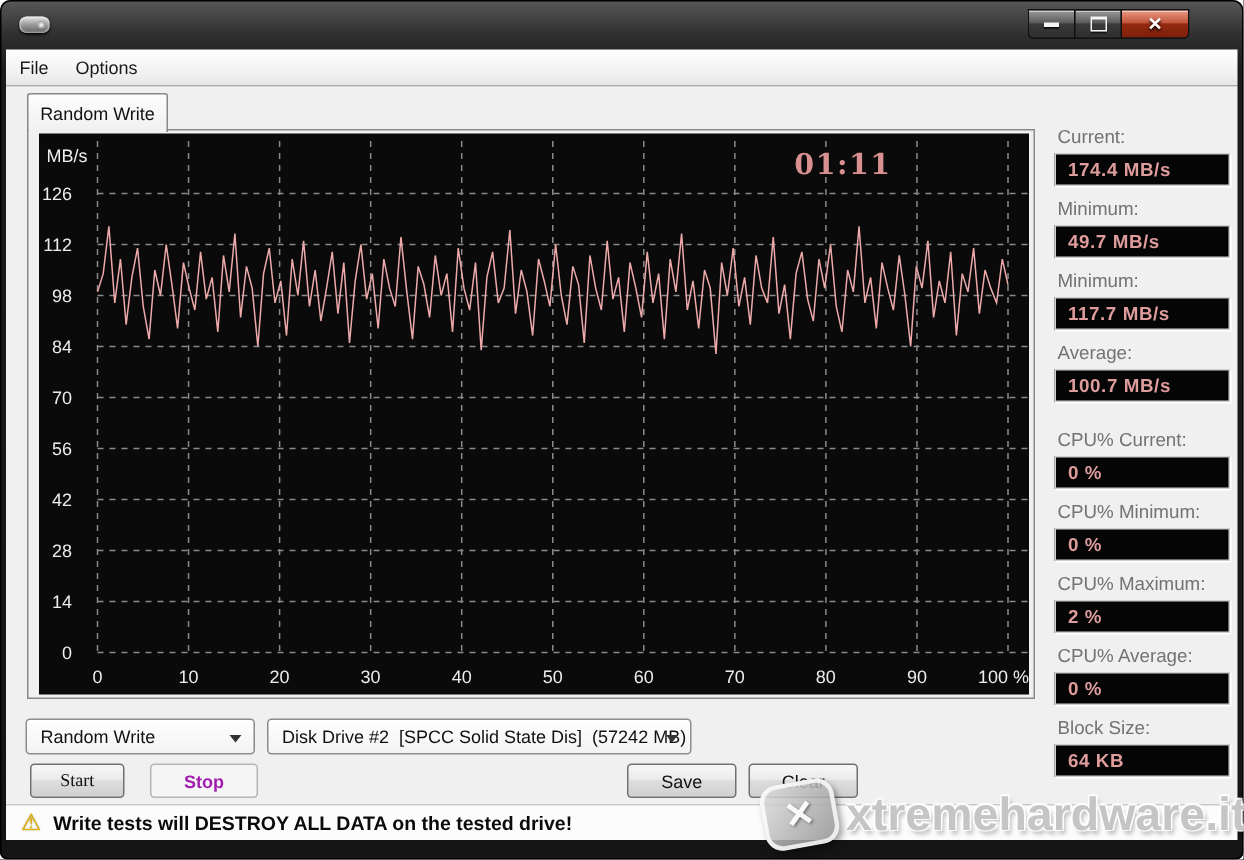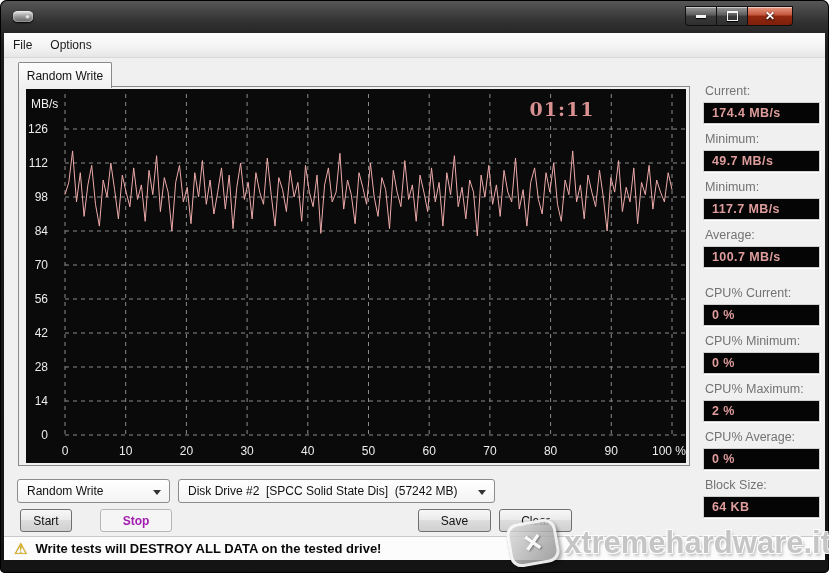--- a/index.html
+++ b/index.html
@@ -214,26 +214,26 @@
         <div class="stat-label" style="top: 372px;">CPU% Average:</div>
         <div class="stat-value" style="top: 390px;">0 %</div>
         <div class="stat-label" style="top: 420px;">Block Size:</div>
         <div class="stat-value" style="top: 438px;">64 KB</div>
       </div>
 
     <div class="select" style="left:13px;top:421px;width:153px;">
       <span>Random Write</span>
       <span class="arrow"></span>
     </div>
-    <div class="select" style="left:174px;top:421px;width:317px;">
+    <div class="select" style="left:174px;top:421px;width:283px;">
       <span>Disk Drive #2  [SPCC Solid State Dis]  (57242 MB)</span>
       <span class="arrow"></span>
     </div>
 
-    <button class="btn" style="left:16px;top:451px;width:52px;">Start</button>
+    <button class="btn" style="left:16px;top:451px;width:63px;font-family:Liberation Serif, serif;">Start</button>
     <button class="btn disabled" style="left:96px;top:451px;width:72px;">Stop</button>
     <button class="btn" style="left:414px;top:451px;width:73px;">Save</button>
     <button class="btn" style="left:495px;top:451px;width:73px;">Clear</button>
   </div>
 
   <div class="warnbar">
     <span class="warn-icon">⚠</span>
     <span class="warn-text">Write tests will DESTROY ALL DATA on the tested drive!</span>
   </div>
 </div>

